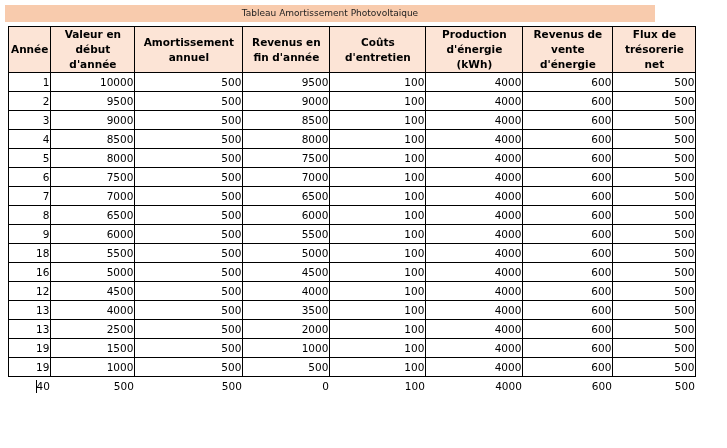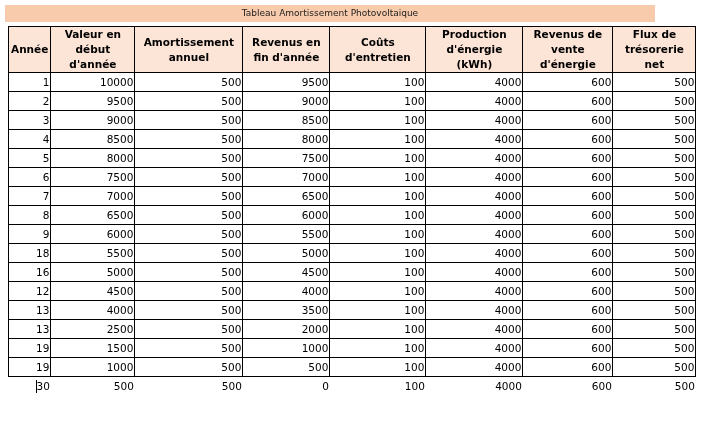--- a/index.html
+++ b/index.html
@@ -199,21 +199,21 @@
         <td>19</td>
         <td>1000</td>
         <td>500</td>
         <td>500</td>
         <td>100</td>
         <td>4000</td>
         <td>600</td>
         <td>500</td>
       </tr>
       <tr class="last">
-        <td class="first-last"><span class="cursor"></span><span>30</span></td>
+        <td class="first-last"><span class="cursor"></span><span>40</span></td>
         <td>500</td>
         <td>500</td>
         <td>0</td>
         <td>100</td>
         <td>4000</td>
         <td>600</td>
         <td>500</td>
       </tr>
     </tbody>
 </table>

